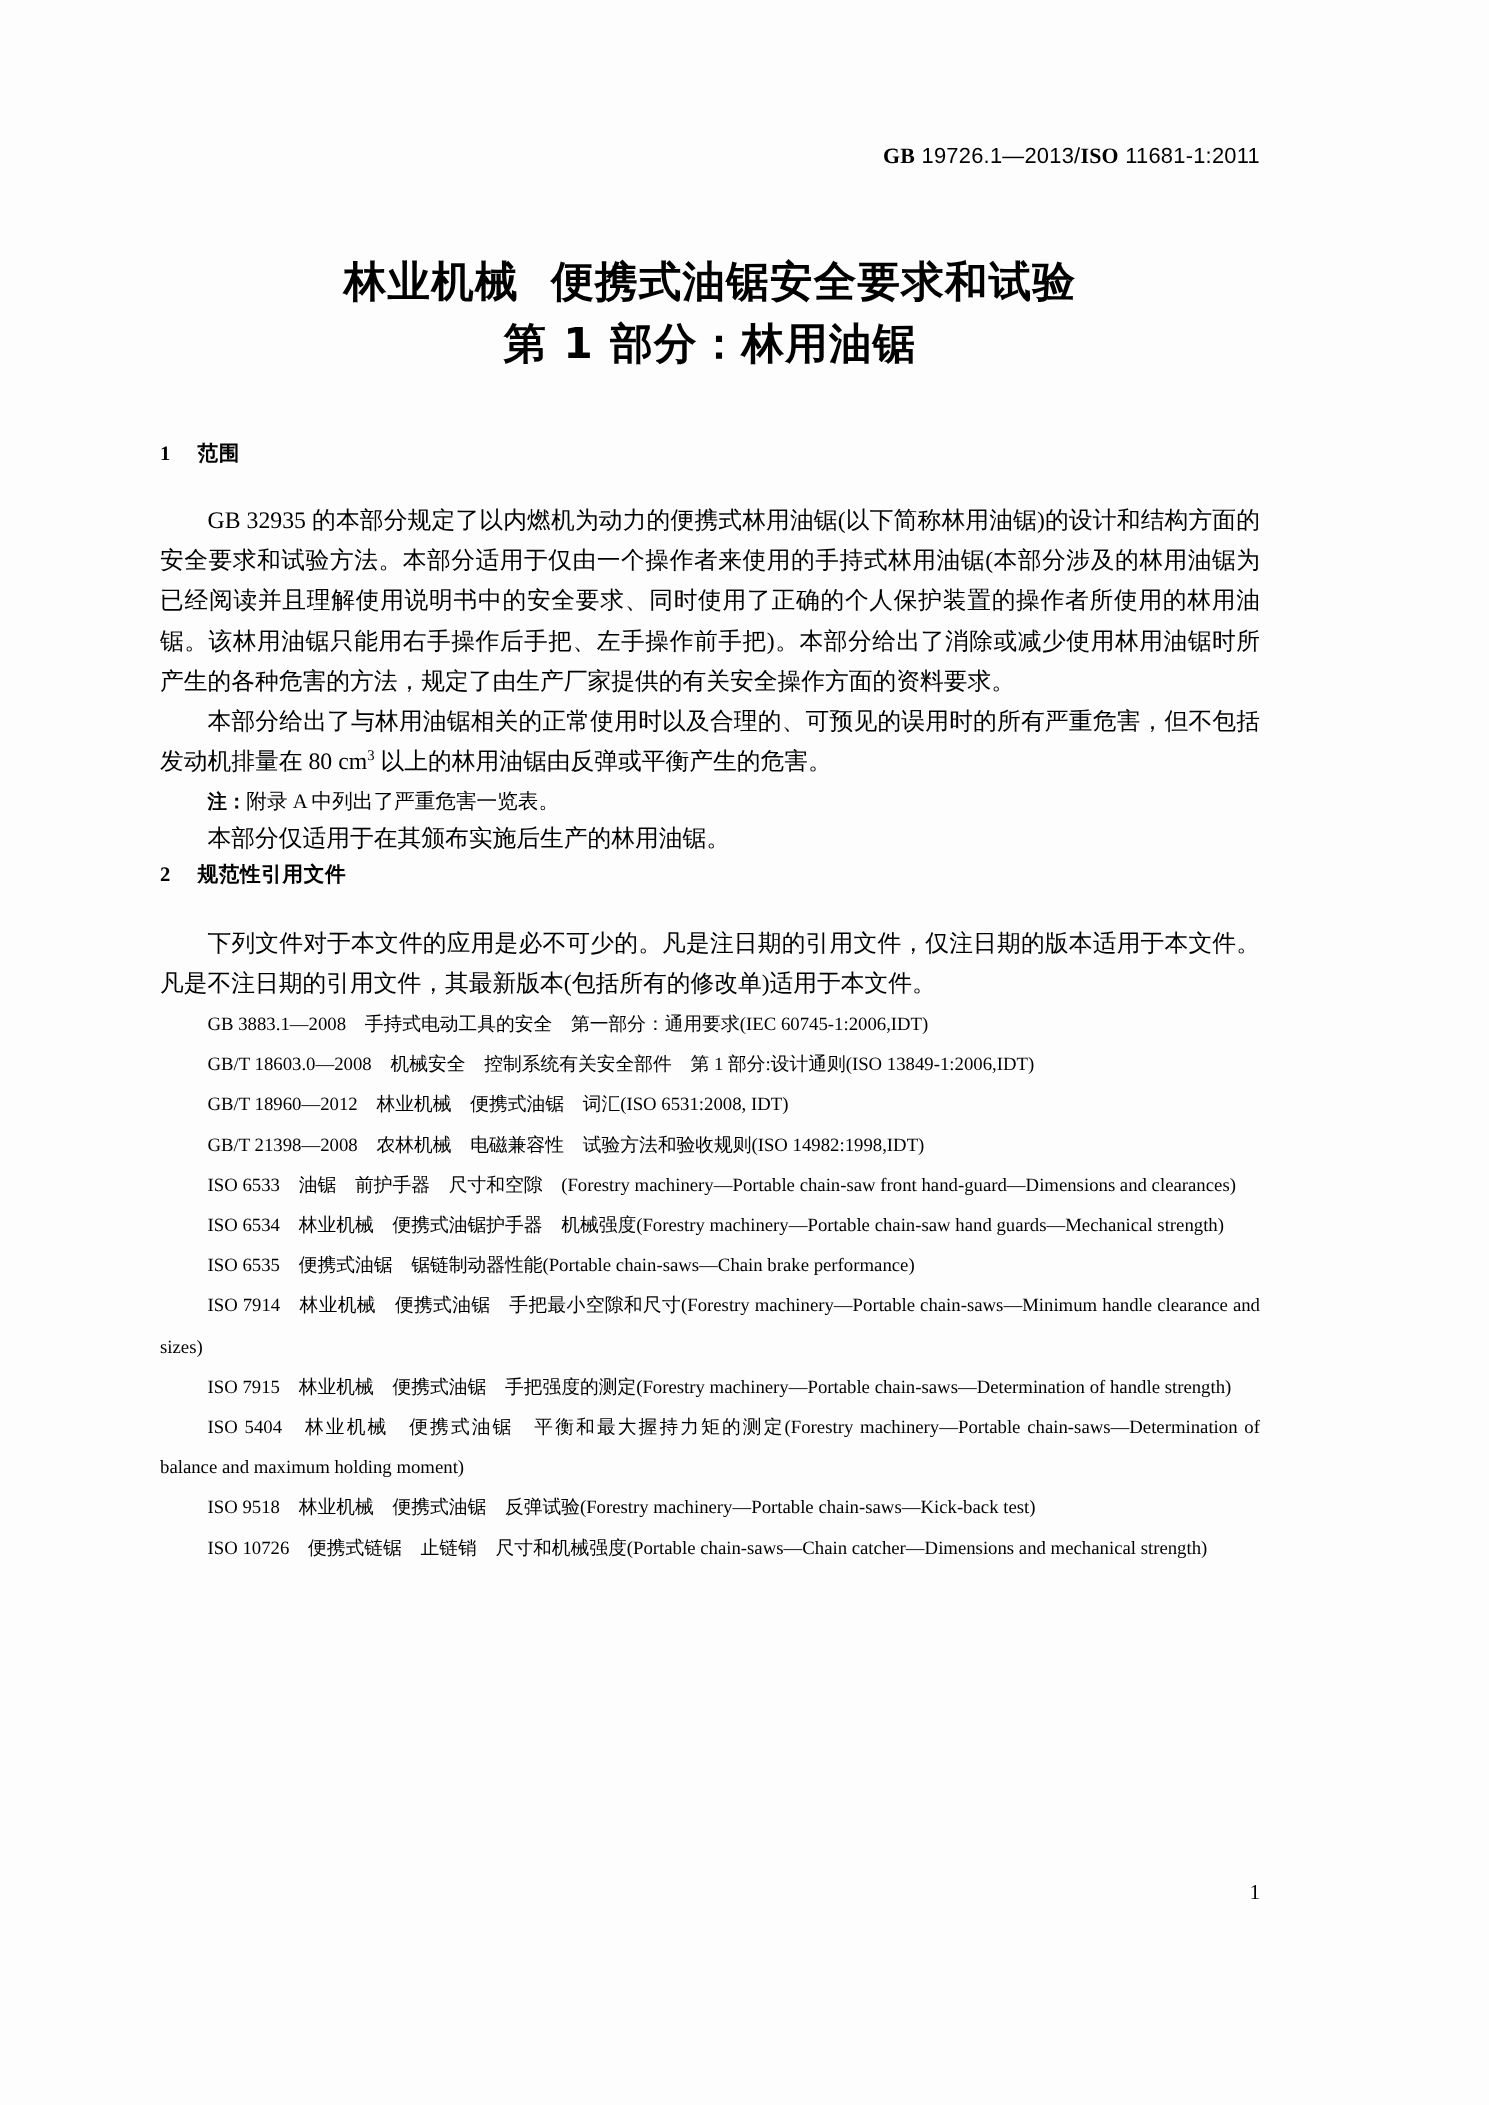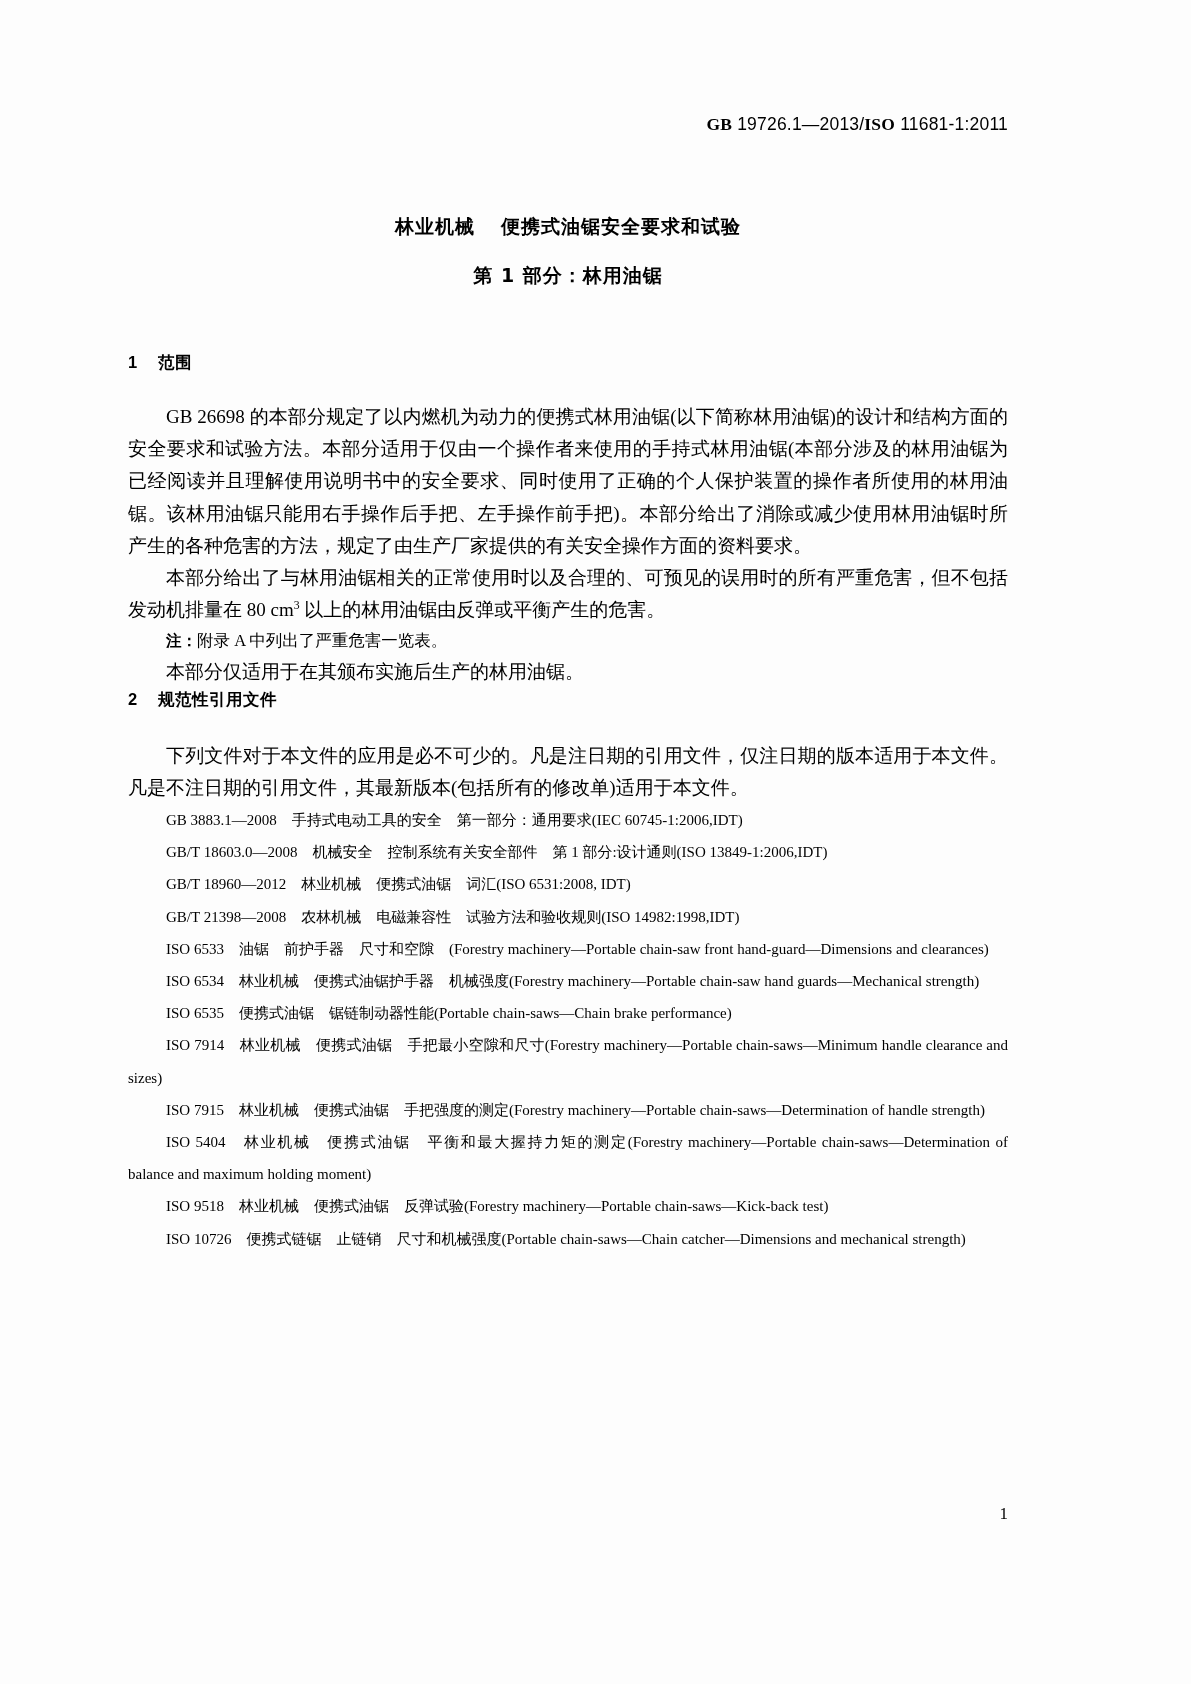--- a/index.html
+++ b/index.html
@@ -46,35 +46,35 @@
 
   
   .doc-title {
     position: absolute;
     top: 203px;
     left: 0;
     width: 880px;
     text-align: center;
     font-family: "DejaVu Sans", "Liberation Sans", sans-serif;
     font-weight: bold;
-    font-size: 19px;
+    font-size: 34px;
     line-height: 46px;
     letter-spacing: 1px;
   }
   .doc-title .line2 {
     display: block;
     margin-top: 3px;
   }
   .sp-wide { display: inline-block; width: 26px; }
 
   
   .clause-heading {
     position: absolute;
     left: 0;
-    font-family: Liberation Sans, sans-serif;
+    font-family: Liberation Serif, serif;
     font-weight: bold;
     font-size: 16.5px;
     letter-spacing: 0.5px;
     white-space: nowrap;
   }
   .clause-heading .num {
     display: inline-block;
     width: 30px;
   }
 
@@ -145,21 +145,21 @@
     <div class="doc-title">
       <span>林业机械</span><span class="sp-wide"></span><span>便携式油锯安全要求和试验</span>
       <span class="line2">第 1 部分：林用油锯</span>
     </div>
 
     <div class="clause-heading" style="top:352px;">
       <span class="num">1</span><span>范围</span>
     </div>
 
     <div class="body-block" style="top:401px;">
-      <p class="para">GB 26698 的本部分规定了以内燃机为动力的便携式林用油锯(以下简称林用油锯)的设计和结构方面的安全要求和试验方法。本部分适用于仅由一个操作者来使用的手持式林用油锯(本部分涉及的林用油锯为已经阅读并且理解使用说明书中的安全要求、同时使用了正确的个人保护装置的操作者所使用的林用油锯。该林用油锯只能用右手操作后手把、左手操作前手把)。本部分给出了消除或减少使用林用油锯时所产生的各种危害的方法，规定了由生产厂家提供的有关安全操作方面的资料要求。</p>
+      <p class="para">GB 32935 的本部分规定了以内燃机为动力的便携式林用油锯(以下简称林用油锯)的设计和结构方面的安全要求和试验方法。本部分适用于仅由一个操作者来使用的手持式林用油锯(本部分涉及的林用油锯为已经阅读并且理解使用说明书中的安全要求、同时使用了正确的个人保护装置的操作者所使用的林用油锯。该林用油锯只能用右手操作后手把、左手操作前手把)。本部分给出了消除或减少使用林用油锯时所产生的各种危害的方法，规定了由生产厂家提供的有关安全操作方面的资料要求。</p>
       <p class="para"><span>本部分给出了与林用油锯相关的正常使用时以及合理的、可预见的误用时的所有严重危害，但不包括发动机排量在 80 cm</span><sup>3</sup><span> 以上的林用油锯由反弹或平衡产生的危害。</span></p>
       <p class="note"><span class="note-label">注：</span><span>附录 A 中列出了严重危害一览表。</span></p>
       <p class="para">本部分仅适用于在其颁布实施后生产的林用油锯。</p>
     </div>
 
     <div class="clause-heading" style="top:689px;">
       <span class="num">2</span><span>规范性引用文件</span>
     </div>
 
     <div class="body-block" style="top:740px;">

